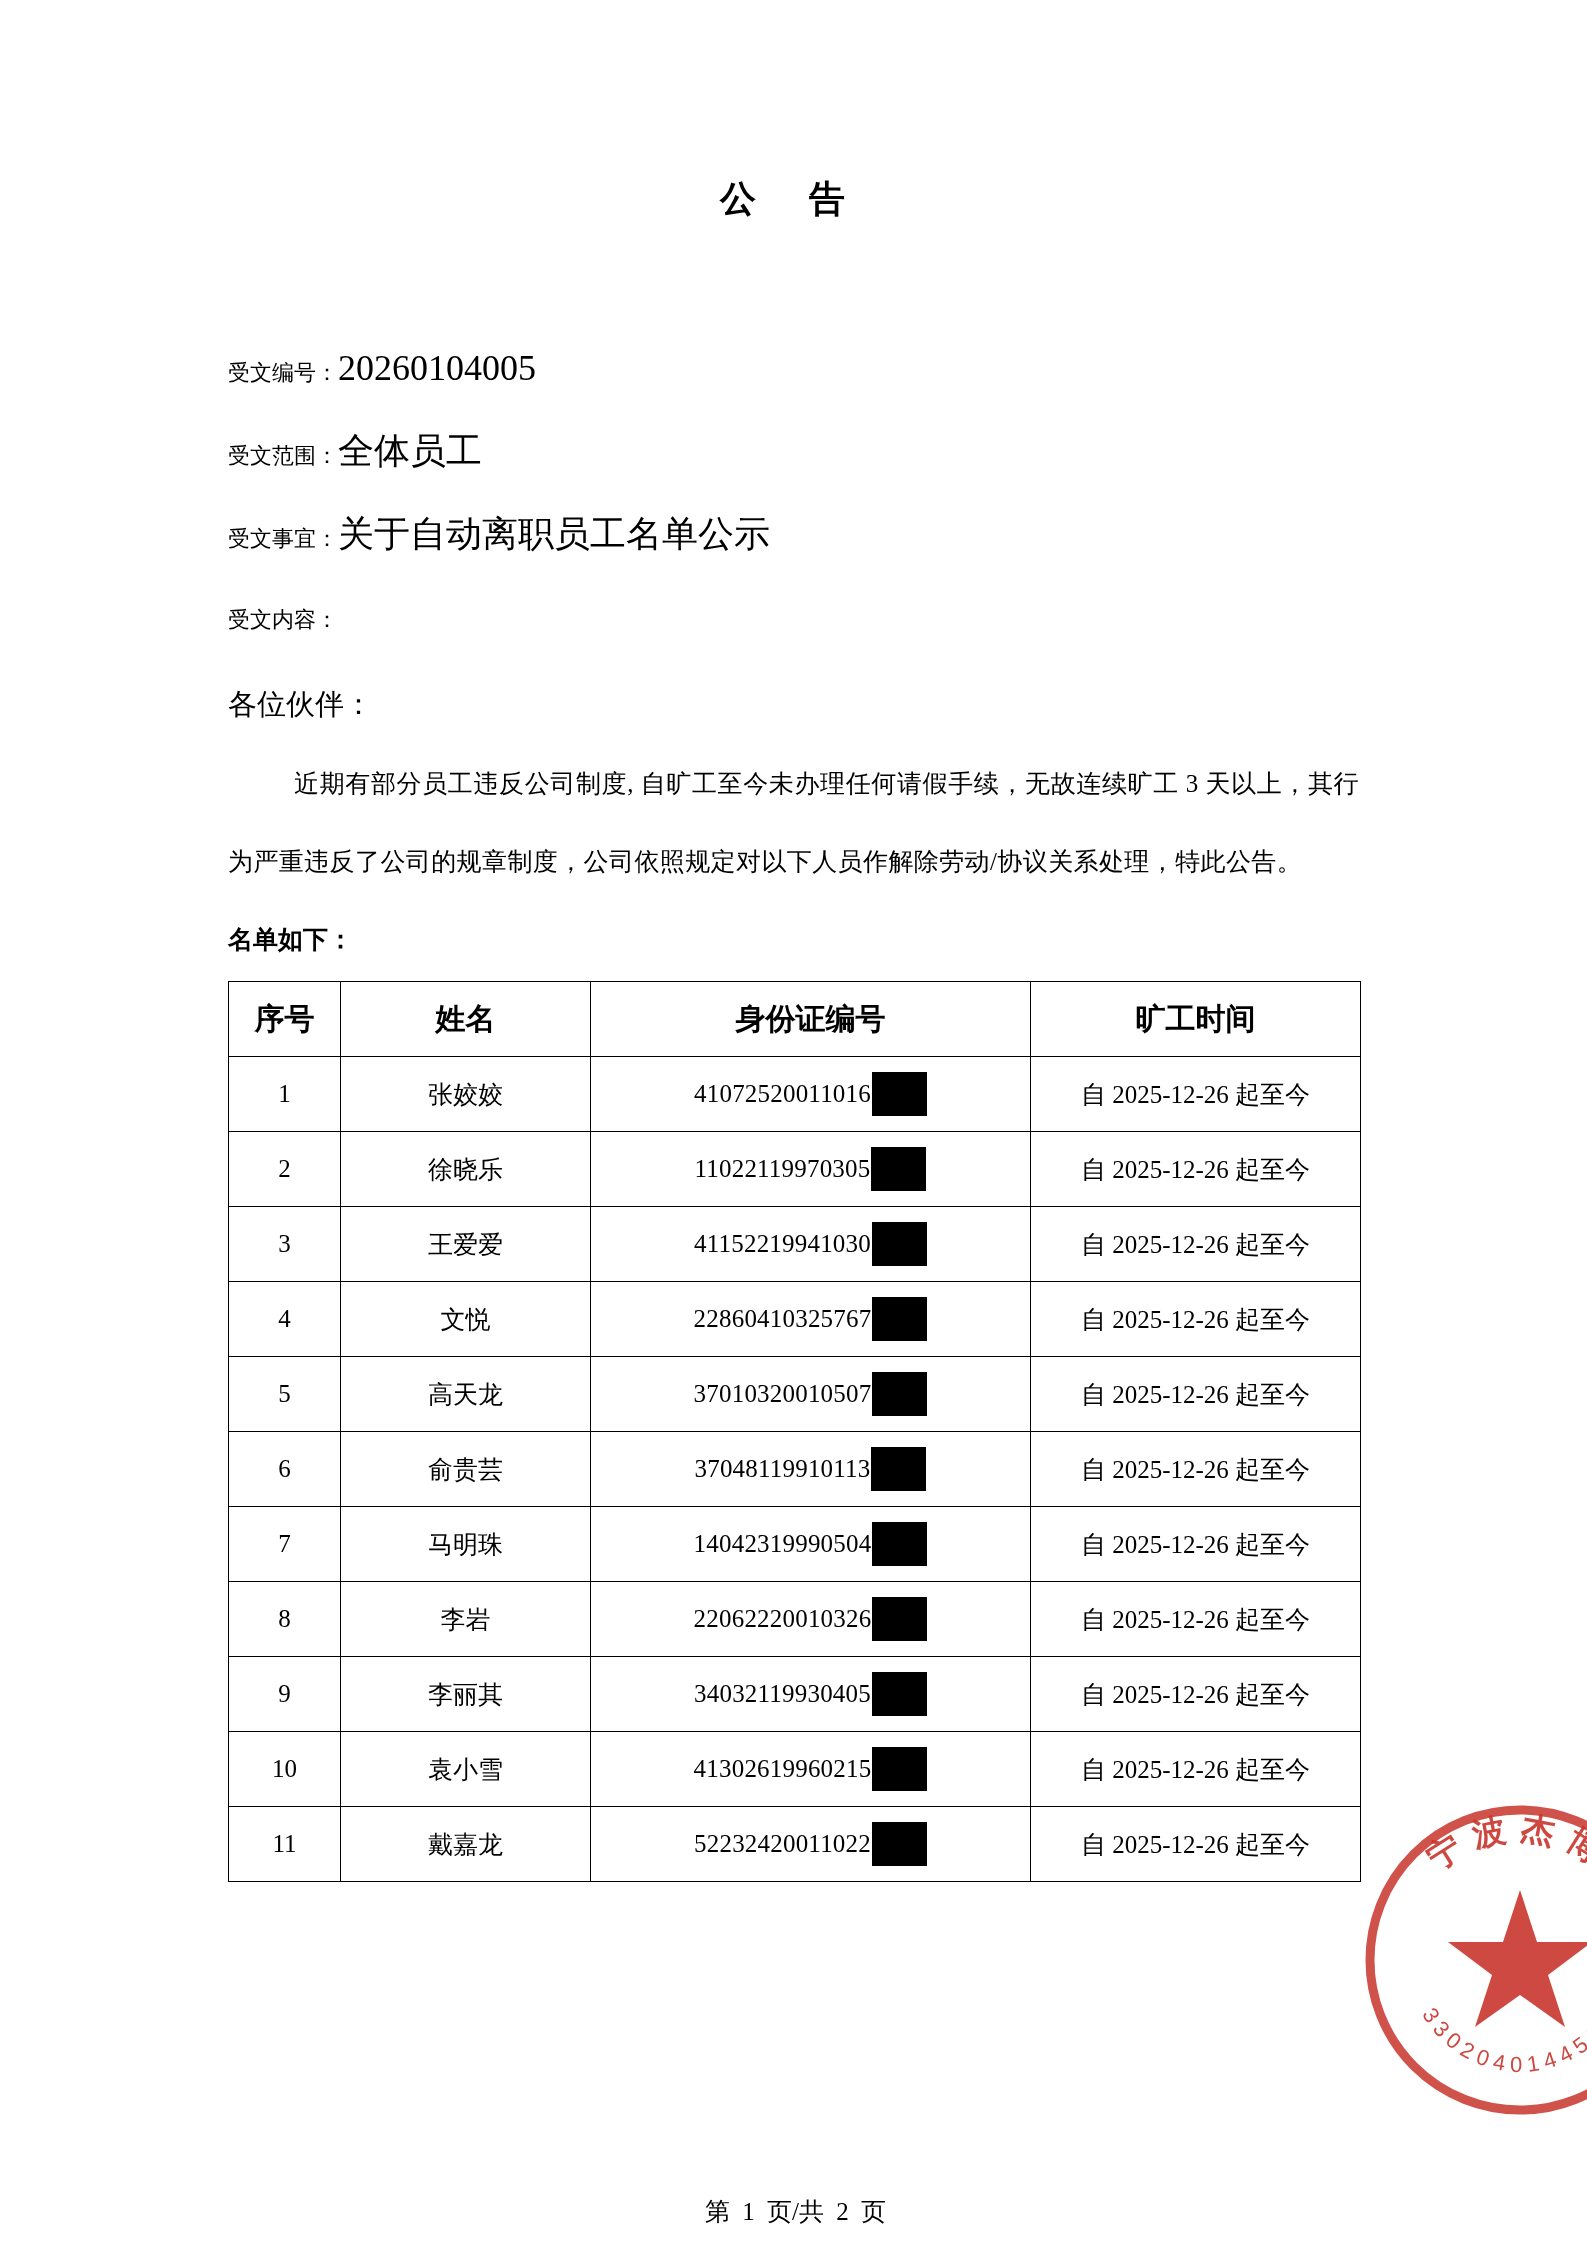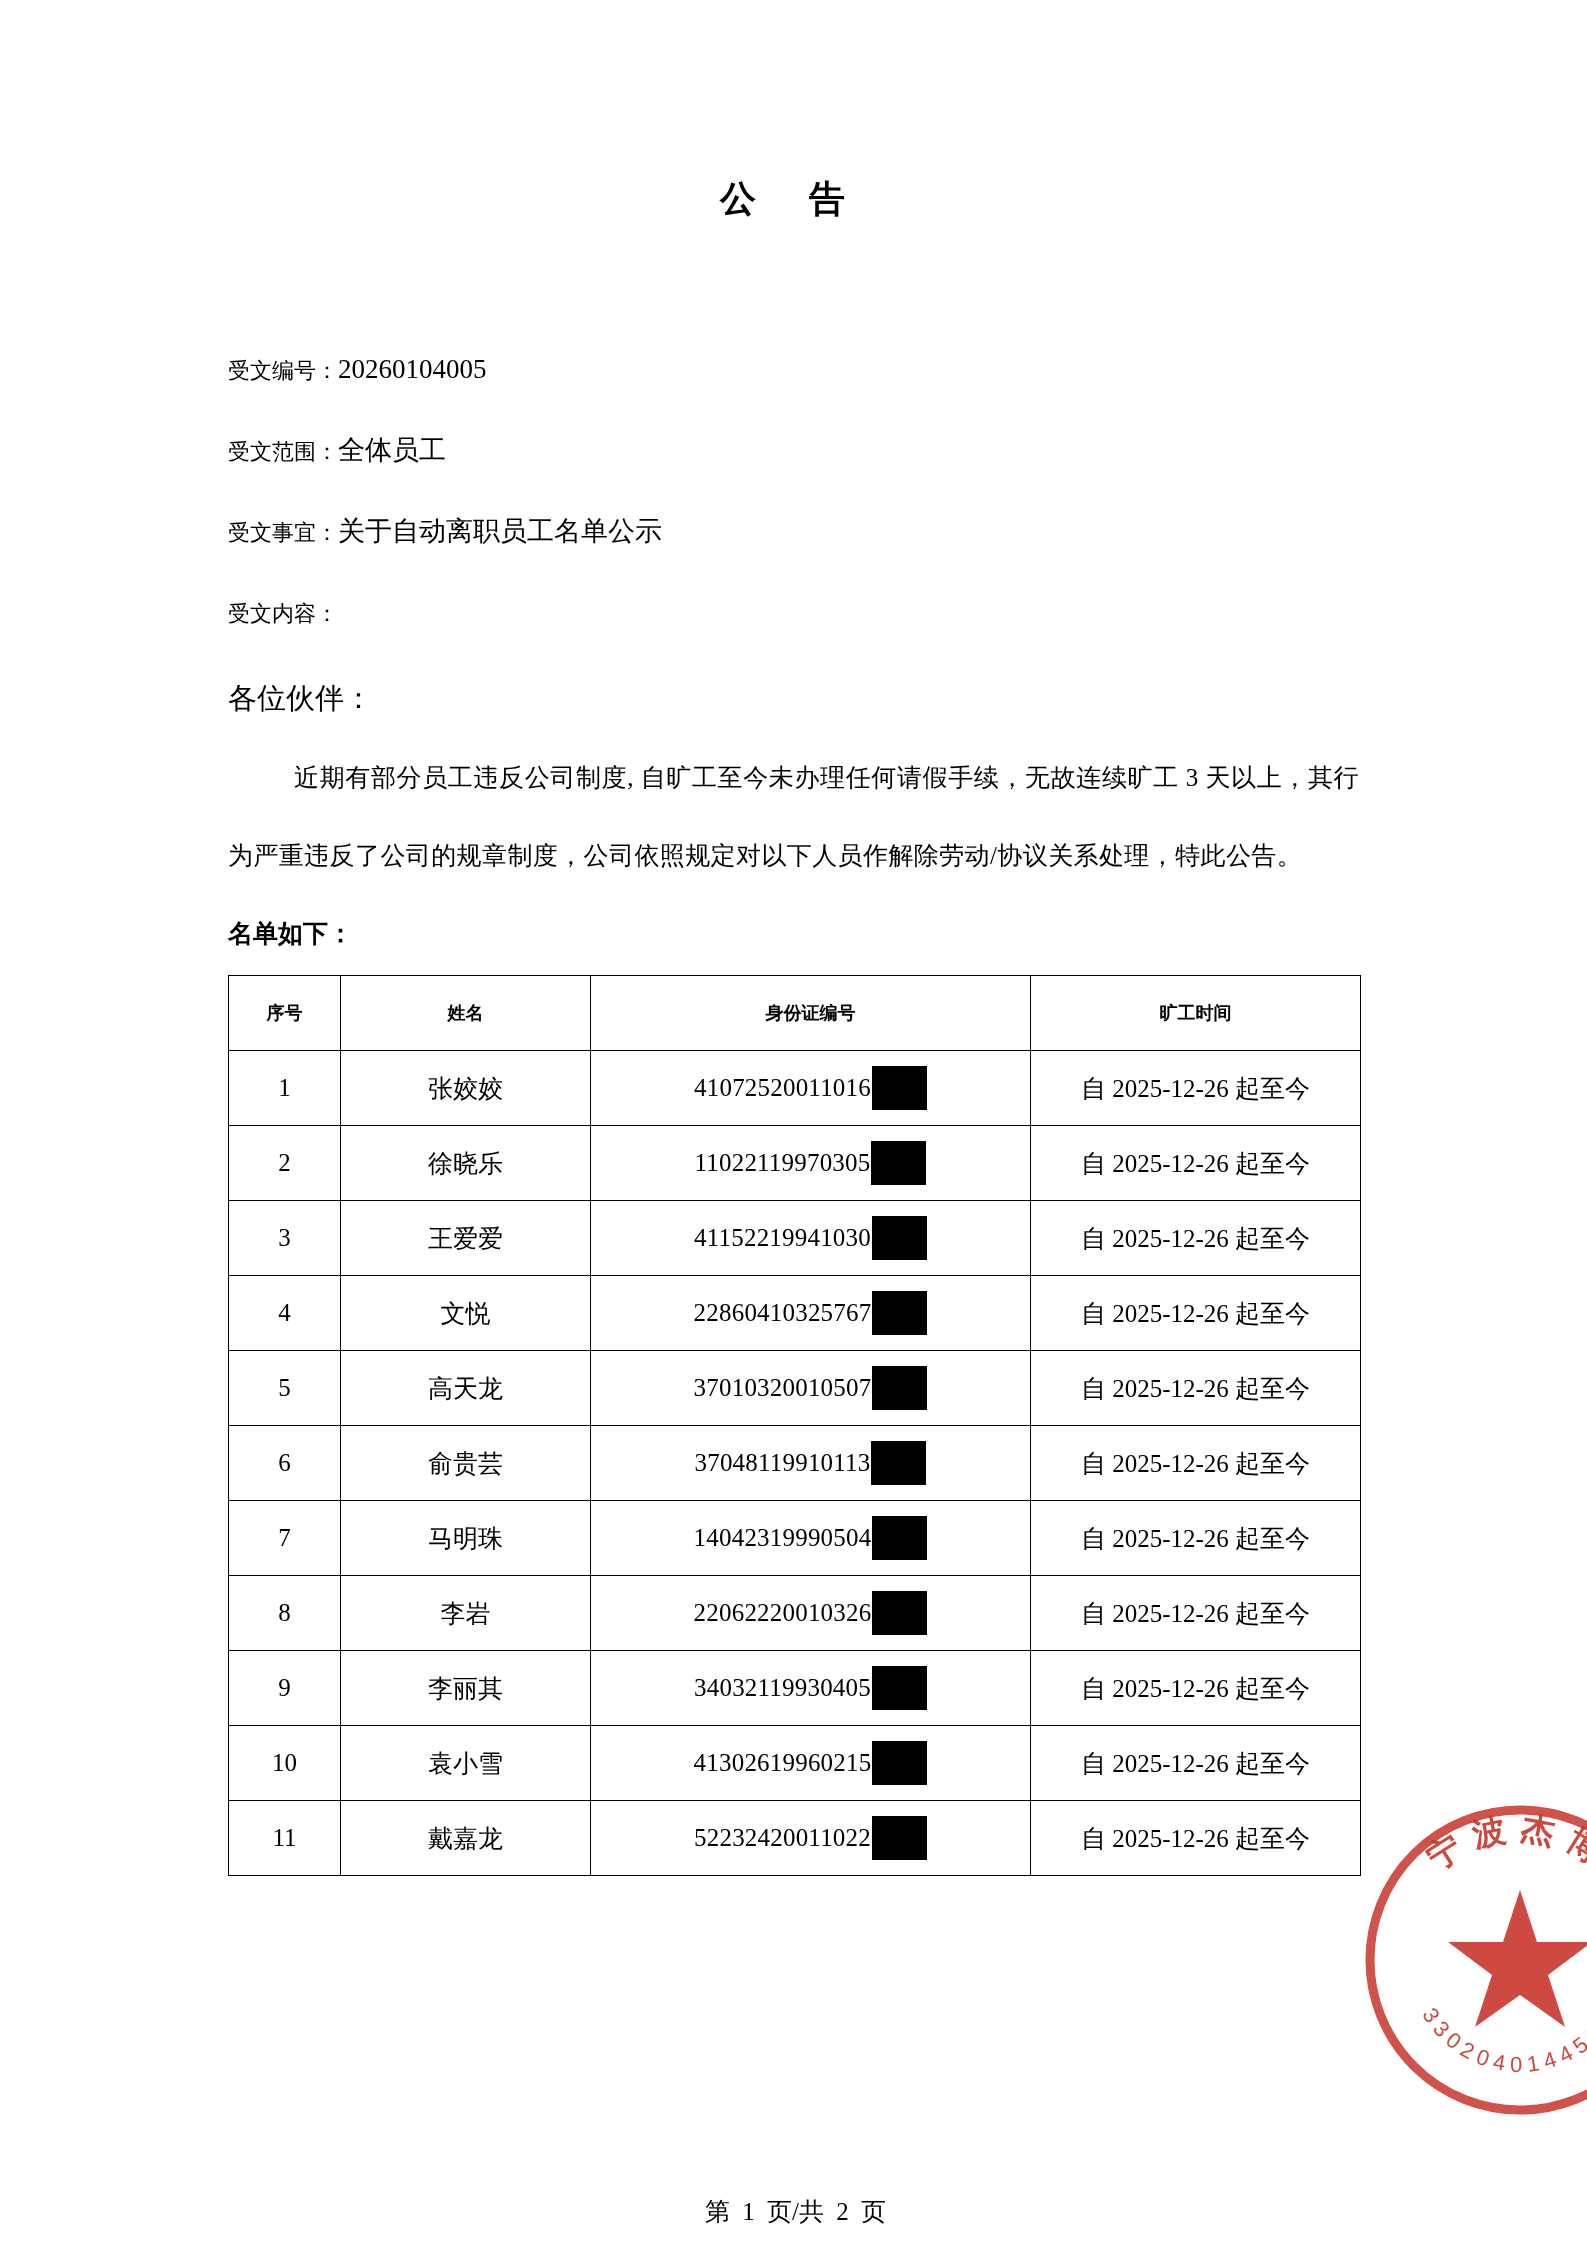--- a/index.html
+++ b/index.html
@@ -37,21 +37,21 @@
   .meta-line {
     font-size: 29px;
     line-height: 78px;
     white-space: nowrap;
   }
   .meta-label {
     font-weight: normal;
     font-size: 22px;
   }
   .meta-value {
-    font-size: 27px;
+    font-size: 36px;
   }
   .salutation {
     font-size: 29px;
     line-height: 78px;
     margin-top: 6px;
   }
   .body-para {
     font-size: 25px;
     line-height: 78px;
     text-indent: 66px;
@@ -75,21 +75,21 @@
   table.name-table td {
     border: 1.6px solid #000000;
     text-align: center;
     font-size: 25px;
     height: 74px;
     padding: 0 4px;
     font-family: "Liberation Serif", "DejaVu Serif", serif;
   }
   table.name-table th {
     font-weight: bold;
-    font-size: 18px;
+    font-size: 30px;
   }
   col.c-idx { width: 112px; }
   col.c-name { width: 250px; }
   col.c-id { width: 440px; }
   col.c-time { width: 330px; }
   .idcard {
     display: inline-flex;
     align-items: center;
     justify-content: center;
     white-space: nowrap;

